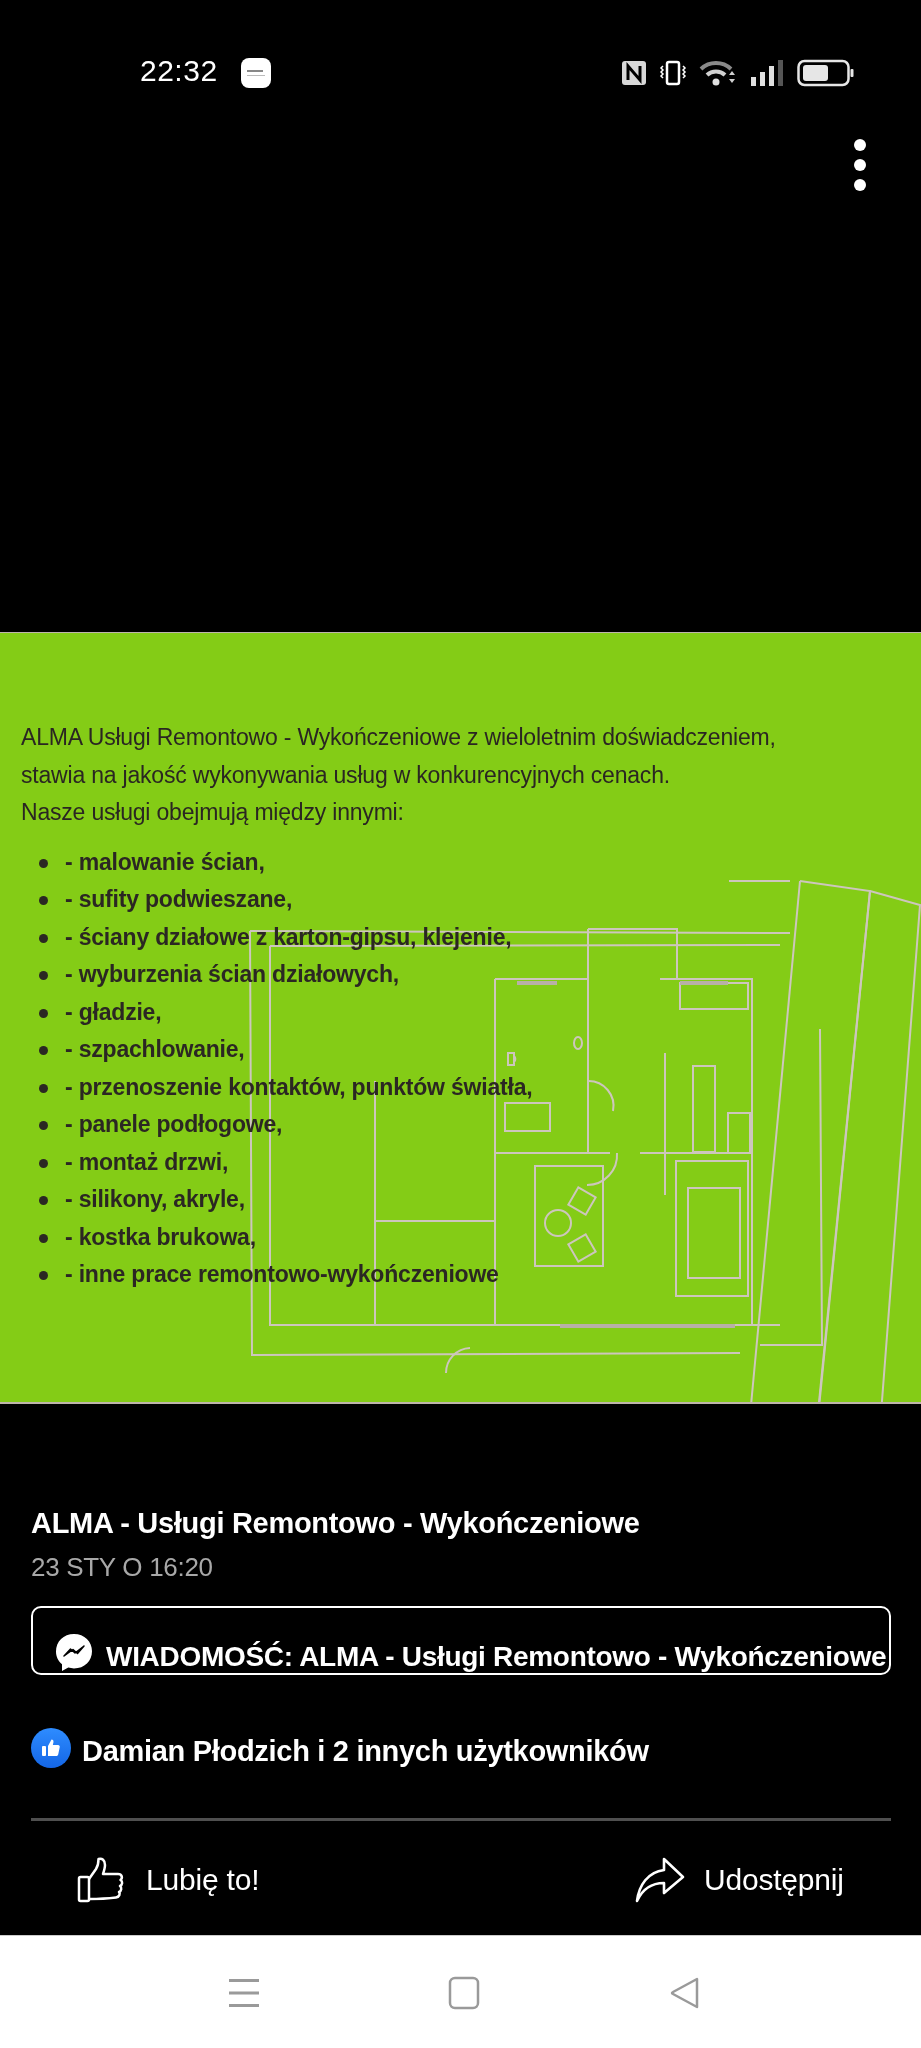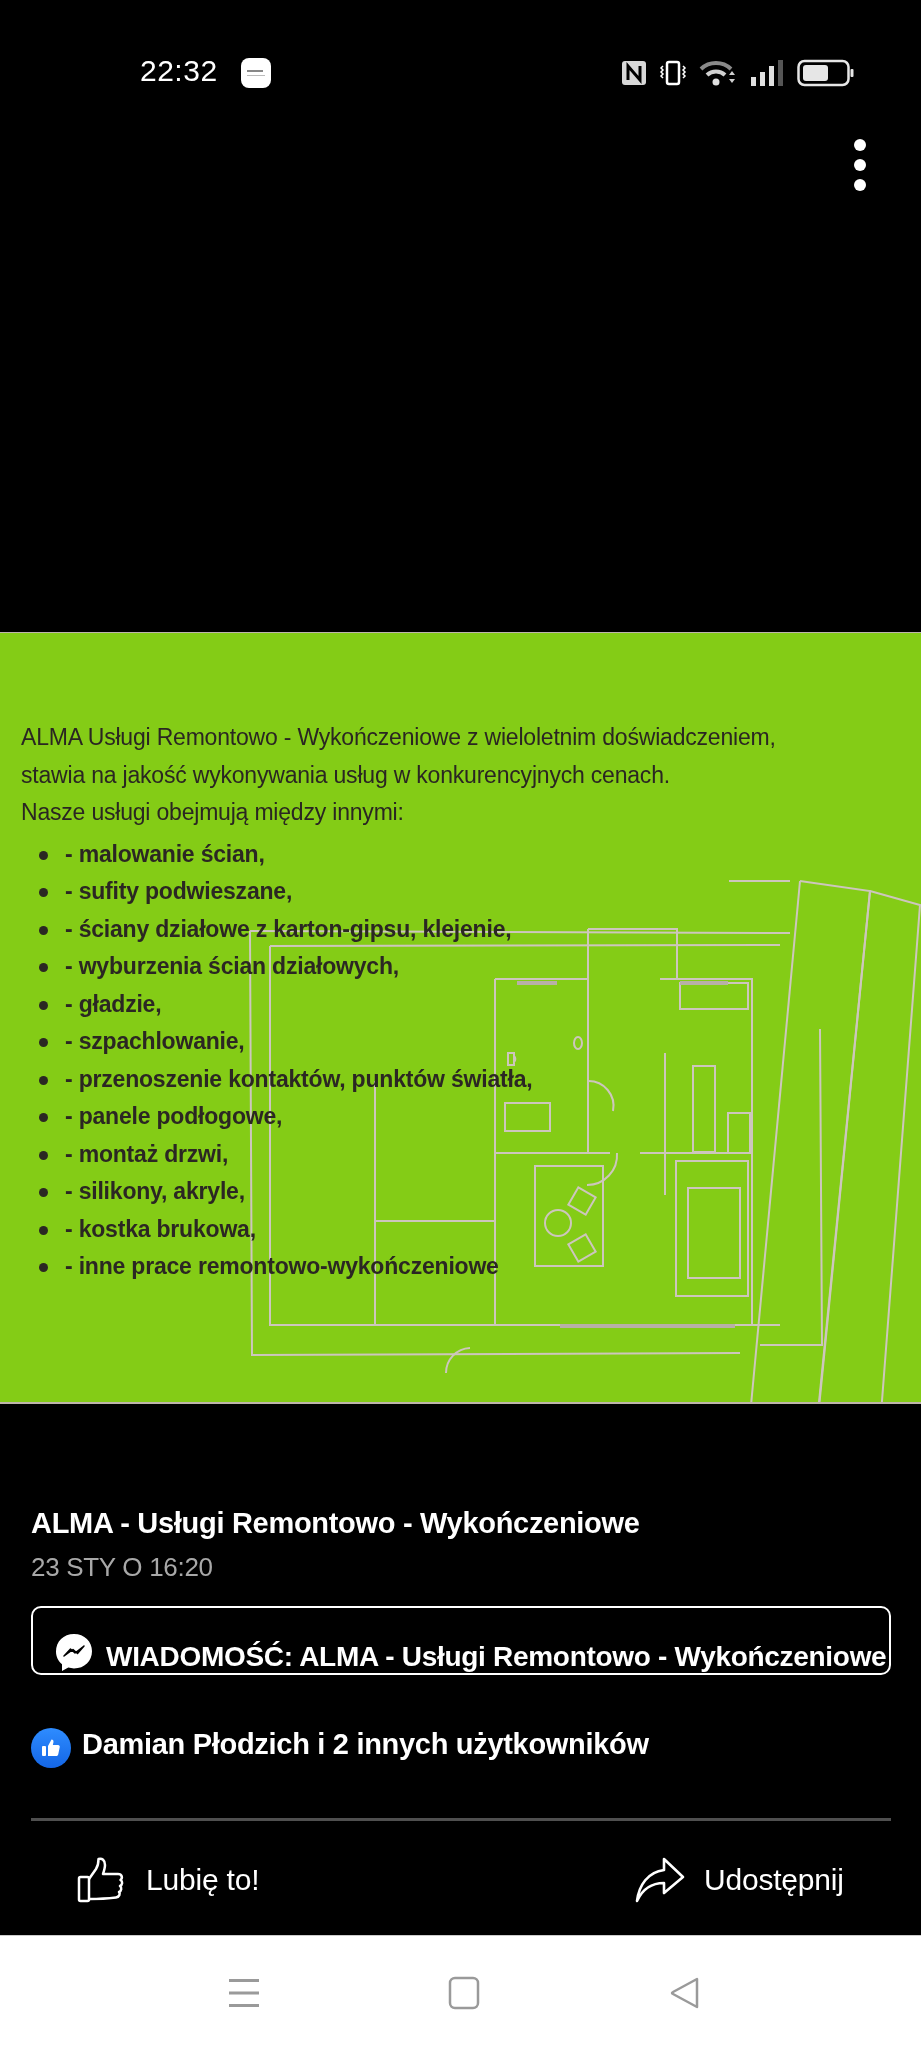--- a/index.html
+++ b/index.html
@@ -17,33 +17,33 @@
 
     
     .more-btn { position: absolute; left: 840px; top: 135px; width: 40px; height: 60px; display: flex; flex-direction: column; align-items: center; justify-content: center; gap: 8px; cursor: pointer; }
     .more-btn span { width: 12px; height: 12px; border-radius: 50%; background: #fff; display: block; }
 
     
     .post-image { position: absolute; left: 0; top: 632px; width: 921px; height: 772px; background: #84cc16; overflow: hidden; border-top: 1px solid #bfb6ab; border-bottom: 2px solid #bfb6ab; }
     .floorplan { position: absolute; left: 0; top: 0; width: 921px; height: 772px; }
     .post-text { position: absolute; left: 21px; top: 86px; color: #2a2622; font-family: "Liberation Sans", sans-serif; }
     .post-text .intro { font-size: 23px; line-height: 37.5px; white-space: nowrap; letter-spacing: -0.2px; }
-    .post-text ul { list-style: none; margin-top: 4px; }
+    .post-text ul { list-style: none; margin-top: 12px; }
     .post-text li { position: relative; font-size: 23px; line-height: 37.5px; padding-left: 44px; white-space: nowrap; font-weight: bold; color: #2b2723; letter-spacing: -0.2px; }
     .post-text li::before { content: ""; position: absolute; left: 18px; top: 15px; width: 9px; height: 9px; border-radius: 50%; background: #2b2723; }
 
     
     .page-name { position: absolute; left: 31px; top: 1507px; font-size: 29px; font-weight: bold; color: #fff; letter-spacing: -0.3px; }
     .post-date { position: absolute; left: 31px; top: 1552px; font-size: 26px; color: #a8a8a8; letter-spacing: -0.3px; }
 
     .message-btn { position: absolute; left: 31px; top: 1606px; width: 860px; height: 69px; border: 2px solid #fff; border-radius: 10px; display: flex; align-items: flex-end; padding-left: 20px; cursor: pointer; }
     .message-btn .msg-icon { width: 42px; height: 42px; margin-right: 11px; flex: none; }
     .message-btn .msg-label { font-size: 28px; font-weight: bold; color: #fff; white-space: nowrap; overflow: hidden; text-overflow: ellipsis; letter-spacing: -0.3px; }
 
-    .reactions { position: absolute; left: 31px; top: 1728px; display: flex; align-items: flex-start; cursor: pointer; }
+    .reactions { position: absolute; left: 31px; top: 1728px; display: flex; align-items: flex-end; cursor: pointer; }
     .reactions .like-badge { width: 40px; height: 40px; border-radius: 50%; background: linear-gradient(#2e8cff, #1466e6); display: flex; align-items: center; justify-content: center; margin-right: 11px; }
     .reactions .reaction-text { font-size: 29px; font-weight: bold; color: #fff; letter-spacing: -0.3px; }
 
     .divider { position: absolute; left: 31px; top: 1818px; width: 860px; height: 3px; background: #4f4f4f; }
 
     .actions { position: absolute; left: 0; top: 1830px; width: 844px; height: 100px; }
     .action { position: absolute; top: 0; height: 100px; display: flex; align-items: center; cursor: pointer; }
     .action .lbl { font-size: 30px; color: #fff; letter-spacing: -0.2px; }
     .action-like { left: 76px; }
     .action-like svg { margin-right: 18px; }

